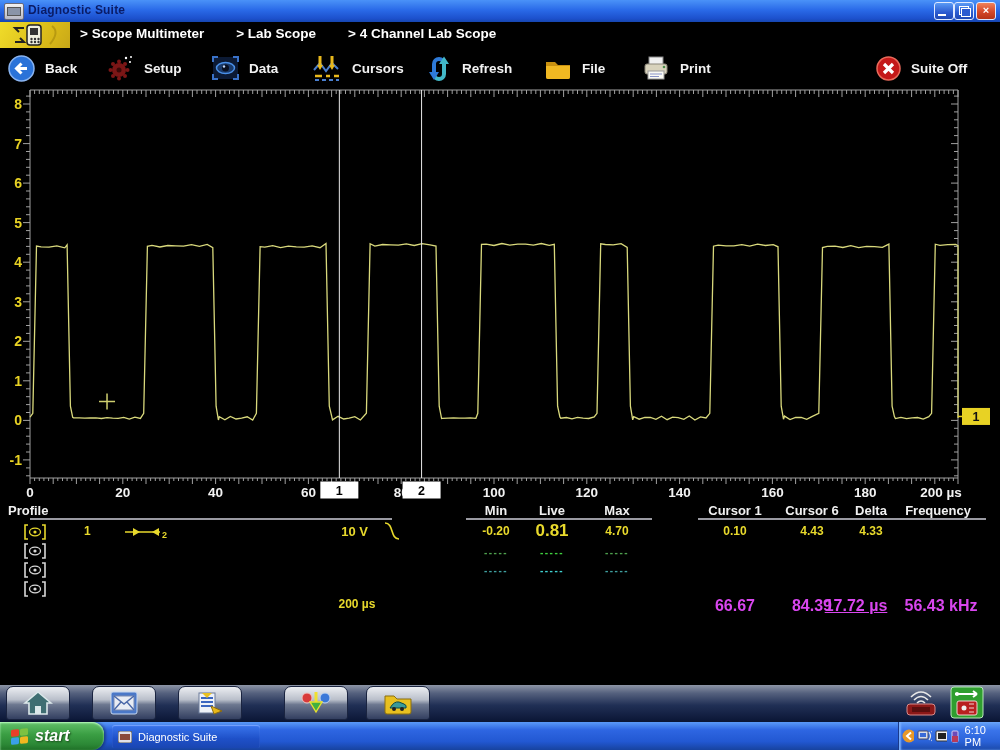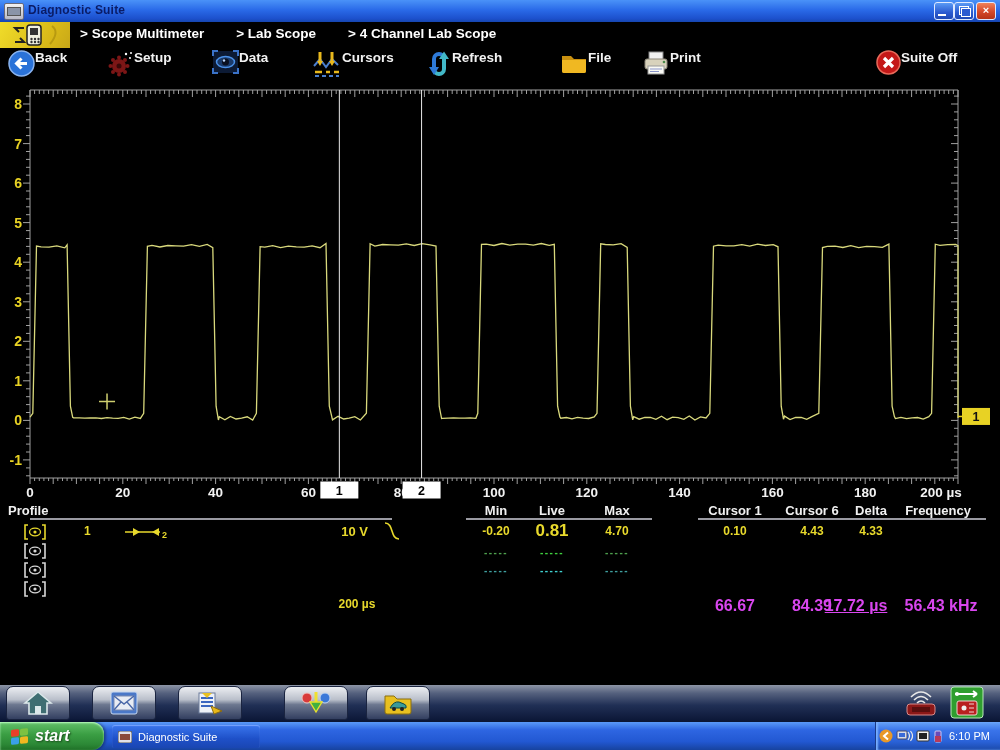--- a/index.html
+++ b/index.html
@@ -21,21 +21,21 @@
   .winbtn .restorebox2{position:absolute;left:6px;top:5px;width:8px;height:7px;border:1px solid #fff;background:#2a5ad0;}
   .winbtn .minline{position:absolute;left:3px;bottom:3px;width:8px;height:2px;background:#fff;}
   
   .breadcrumb{position:absolute;left:0;top:22px;width:1000px;height:26px;background:#000;}
   .bclogo{position:absolute;left:0;top:0;width:70px;height:26px;
           background:linear-gradient(120deg,#f0dc2a,#d8b818 70%,#c8a818);overflow:hidden;}
   .bcitems{position:absolute;left:80px;top:4px;display:flex;gap:32px;}
   .bcitem{color:#fff;font-size:13.5px;font-weight:bold;white-space:nowrap;}
   
   .toolbar{position:absolute;left:0;top:48px;width:1000px;height:40px;background:#000;}
-  .titem{position:absolute;top:2px;height:36px;display:flex;align-items:flex-start;cursor:default;}
+  .titem{position:absolute;top:2px;height:36px;display:flex;align-items:center;gap:10px;cursor:default;}
   .tlabel{color:#f2f2f2;font-size:13.5px;font-weight:bold;white-space:nowrap;}
   
   .ptext{position:absolute;font-weight:bold;white-space:nowrap;}
   .hdr{color:#f0f0f0;font-size:13px;}
   .yel{color:#e8d92c;font-size:12px;}
   .wht{color:#d946ef;font-size:16px;}
   .rule{position:absolute;height:2px;background:#9a9aa2;}
   .dash{font-size:10px;font-weight:bold;letter-spacing:1.5px;}
   .cell{text-align:center;}
   .eyebtn{position:absolute;left:24px;width:22px;height:16px;}
@@ -52,21 +52,21 @@
   .startbtn{position:absolute;left:0;top:0;height:28px;width:104px;border-radius:0 12px 12px 0;
             background:linear-gradient(180deg,#63c16a 0%,#3a9e43 45%,#2c8836 80%,#1f7128 100%);
             box-shadow:inset 0 1px 2px #bfffc5, 2px 0 3px rgba(0,0,0,.35);
             display:flex;align-items:center;gap:6px;padding-left:10px;box-sizing:border-box;}
   .starttext{color:#fff;font-size:16px;font-weight:bold;font-style:italic;text-shadow:1px 1px 2px #1a4a1a;}
   .taskbtn{position:absolute;left:112px;top:3px;width:148px;height:23px;border-radius:3px;
            background:linear-gradient(180deg,#3a76ee,#1e50c8 60%,#1a46b2);
            box-shadow:inset 0 1px 1px #7aa6ff;display:flex;align-items:center;gap:6px;
            padding-left:6px;box-sizing:border-box;}
   .taskbtntext{color:#fff;font-size:11px;}
-  .tray{position:absolute;right:0;top:0;width:125px;height:28px;
+  .tray{position:absolute;right:0;top:0;width:102px;height:28px;
         background:linear-gradient(180deg,#66a2f8 0%,#3a74ea 30%,#2a62d8 70%,#1c4aaa 100%);
         border-left:1px solid #1a3a8a;box-shadow:inset 2px 0 2px #7ab0ff;
         display:flex;align-items:center;gap:3px;padding-left:3px;box-sizing:border-box;}
   .clock{color:#fff;font-size:11px;margin-left:3px;}
   svg text{font-family:"Liberation Sans",sans-serif;}
 </style>
 </head>
 <body>
 
 <div id="screen">
@@ -156,21 +156,21 @@
     <div class="titem" style="left:312px;">
       <svg width="30" height="28">
         <path d="M2,16 L8,9 L14,17 L20,9 L26,15" stroke="#4a7fd0" stroke-width="2" fill="none"></path>
         <path d="M8,2 V11 M20,2 V11" stroke="#e8b81c" stroke-width="3"></path>
         <path d="M5,11 L8,16 L11,11 Z M17,11 L20,16 L23,11 Z" fill="#e8b81c"></path>
         <path d="M3,22 H10 M14,22 H18 M22,22 H27" stroke="#e8b81c" stroke-width="2.5"></path>
         <path d="M3,26 H27" stroke="#4a7fd0" stroke-width="2" stroke-dasharray="4 3"></path>
       </svg>
       <span class="tlabel">Cursors</span>
     </div>
-    <div class="titem" style="left:560px;">
+    <div class="titem" style="left:544px;">
       <svg width="28" height="24">
         <path d="M2,6 h9 l3,3 h12 v12 a2,2 0 0 1 -2,2 h-20 a2,2 0 0 1 -2,-2 Z" fill="#c89010"></path>
         <path d="M2,10 h24 v11 a2,2 0 0 1 -2,2 h-20 a2,2 0 0 1 -2,-2 Z" fill="#f0b822"></path>
       </svg>
       <span class="tlabel">File</span>
     </div>
     <div class="titem" style="left:642px;">
       <svg width="28" height="26">
         <rect x="7" y="2" width="14" height="8" fill="#f0f0f0" stroke="#888"></rect>
         <rect x="3" y="9" width="22" height="10" rx="2" fill="#d8d2bc" stroke="#8a8578"></rect>

